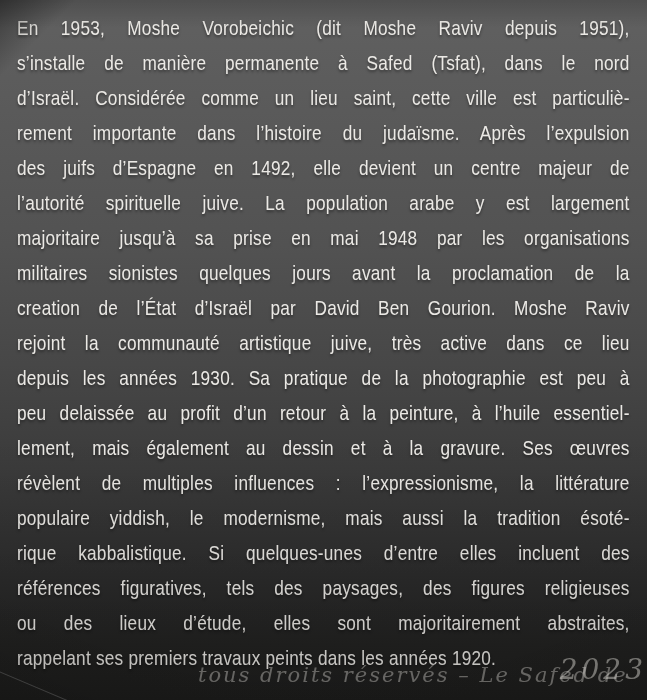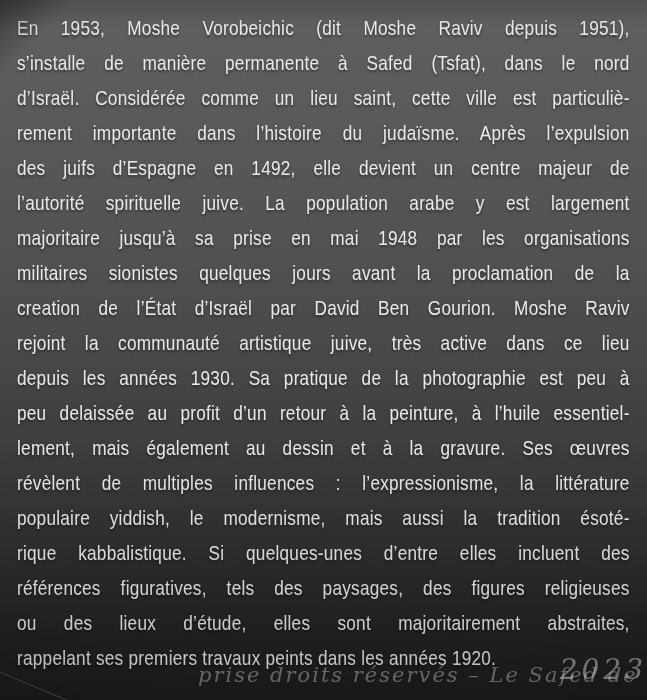--- a/index.html
+++ b/index.html
@@ -99,19 +99,19 @@
     <div class="line">populaire yiddish, le modernisme, mais aussi la tradition ésoté-</div>
     <div class="line">rique kabbalistique. Si quelques-unes d’entre elles incluent des</div>
     <div class="line">références figuratives, tels des paysages, des figures religieuses</div>
     <div class="line">ou des lieux d’étude, elles sont majoritairement abstraites,</div>
     <div class="line last">rappelant ses premiers travaux peints dans les années 1920.</div>
   </div>
 
   <div class="scratch"></div>
 
   <div class="watermark">
-    <span>prise droits réservés</span>
+    <span>tous droits réservés</span>
     <span>– Le Safed de</span>
     <span class="year">2023</span>
   </div>
 
   <div class="vignette"></div>
 </div>
 
 </body></html>

